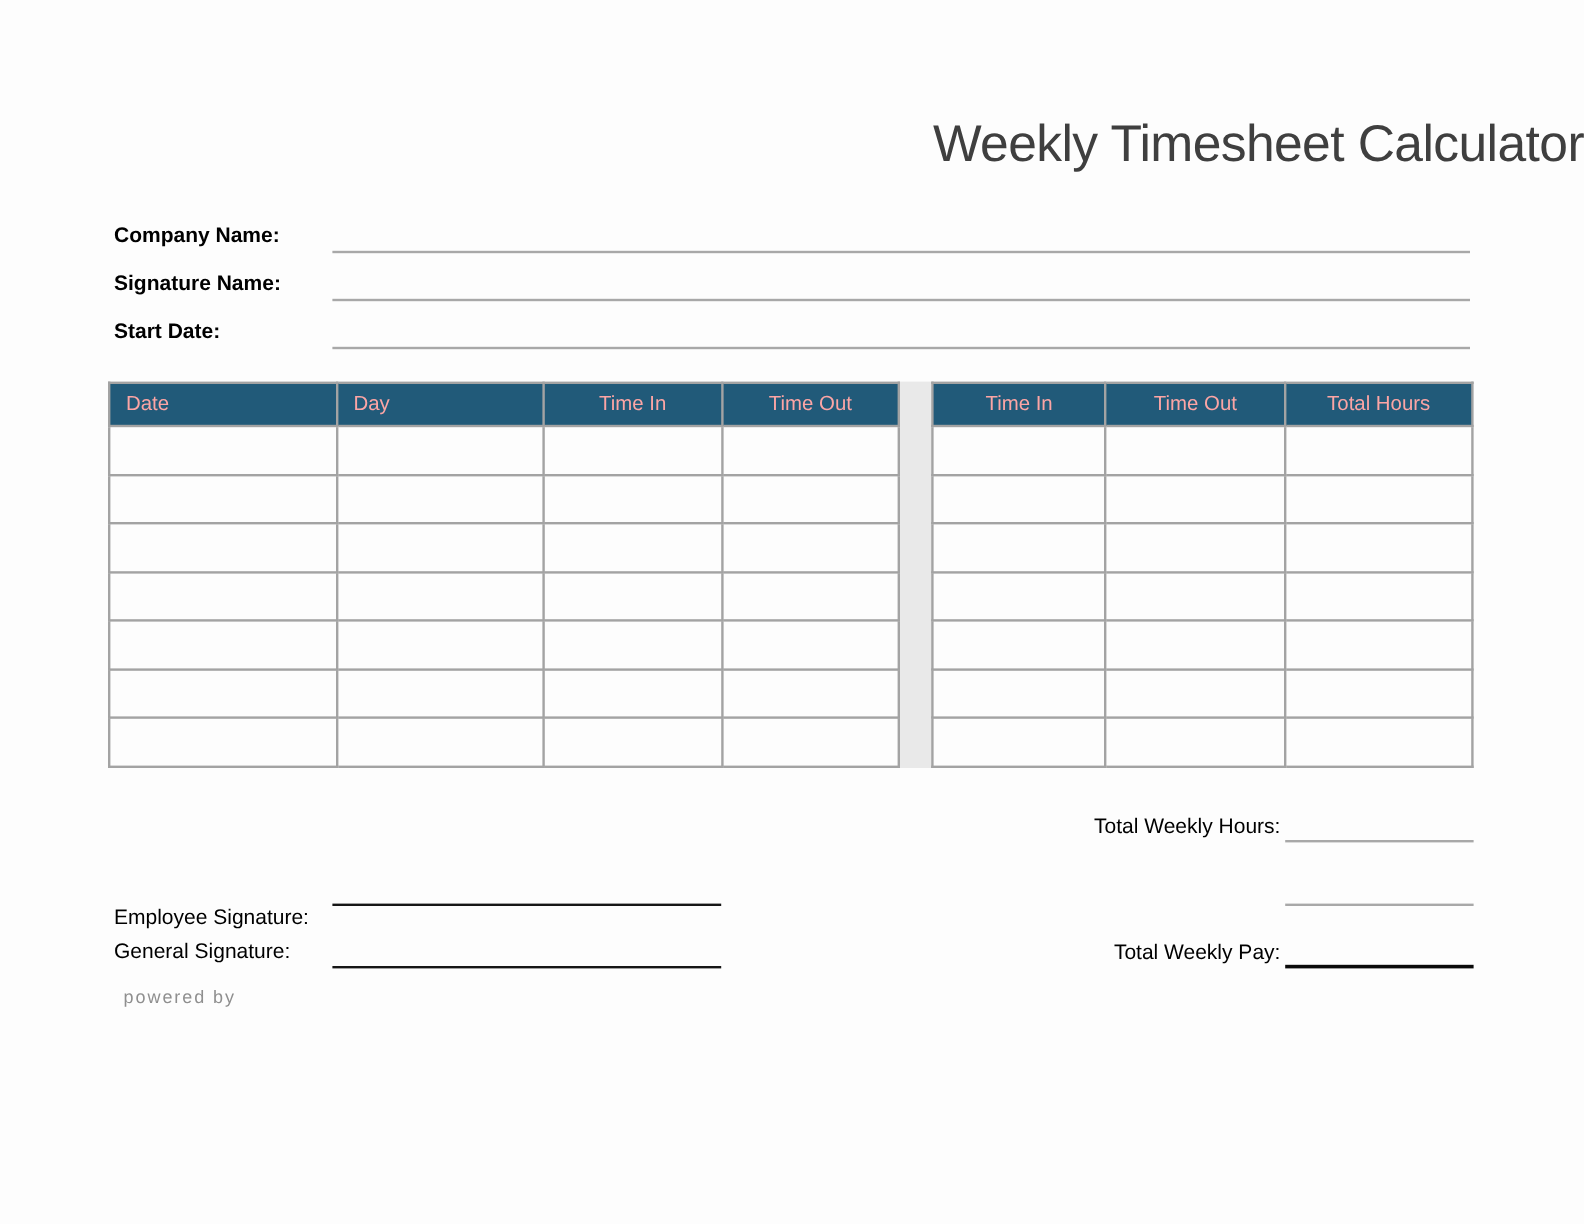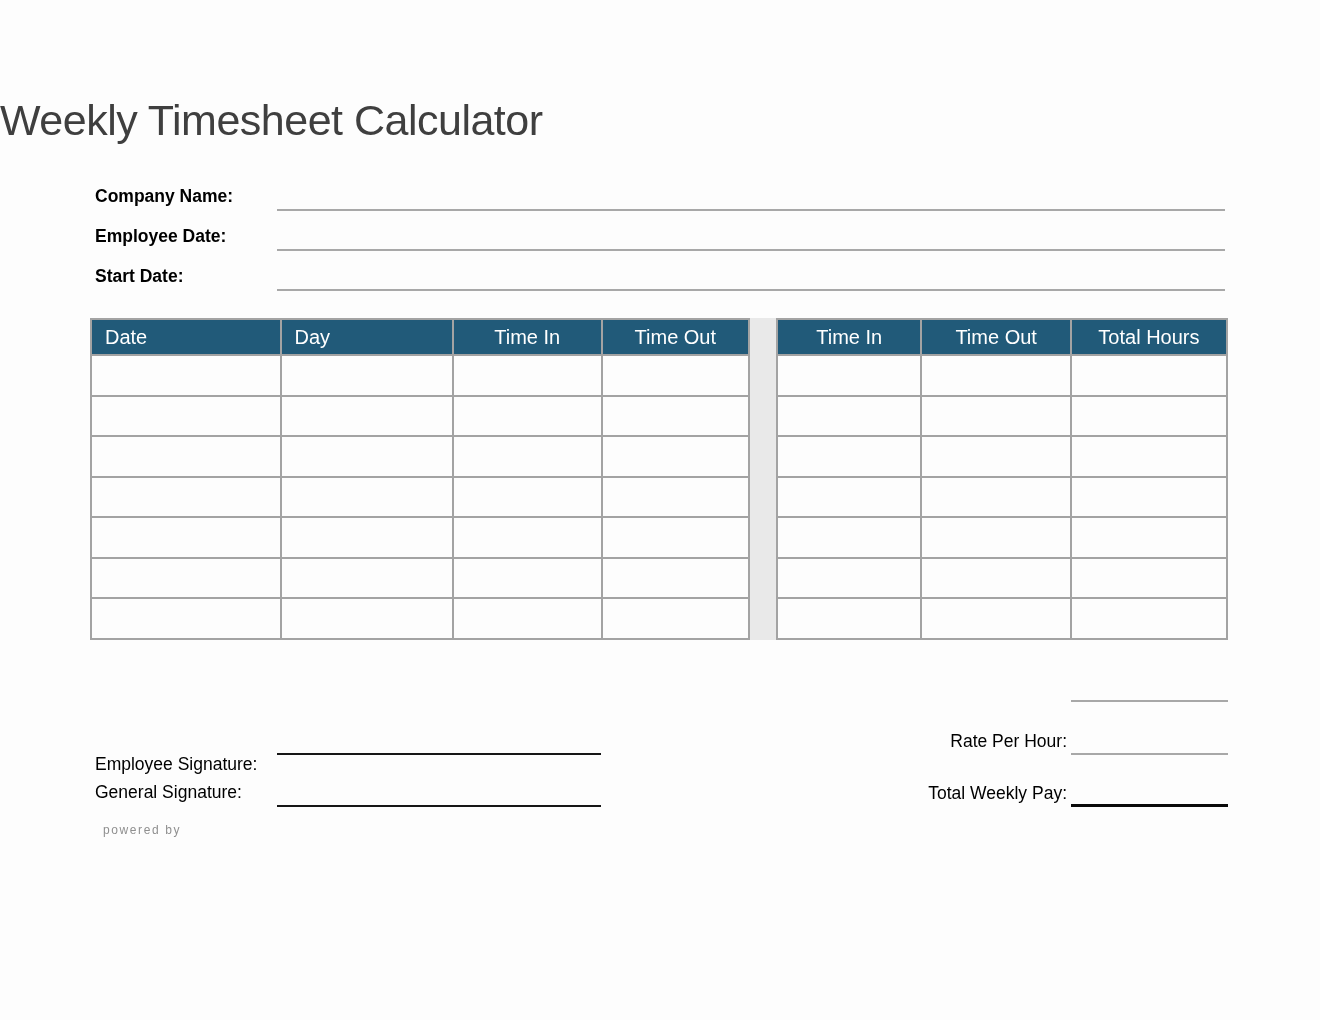--- a/index.html
+++ b/index.html
@@ -18,21 +18,21 @@
   html,body{background:#ffffff;}
   body{font-family:"Liberation Sans","DejaVu Sans",sans-serif;}
   .page{
     position:relative;
     width:1320px;height:1020px;
     background:#fdfdfd;
     overflow:hidden;
   }
   .page-title{
     position:absolute;top:96px;left:0;width:100%;
-    text-align:left;
+    text-align:right;
     font-size:43px;
     letter-spacing:-0.5px;
     color:var(--title-ink);
     font-weight:400;
   }
   .field-label{
     position:absolute;left:95px;
     font-size:17.5px;font-weight:700;color:var(--ink);
     white-space:nowrap;
   }
@@ -52,22 +52,22 @@
   }
   table.grid{
     border-collapse:collapse;
     table-layout:fixed;
     height:100%;
   }
   table.grid.left-table{width:660px;}
   table.grid.right-table{width:452px;}
   table.grid th{
     background:var(--header-bg);
-    color:#ffffff;
-    font-size:20px;font-weight:400;
+    color:#fca5a5;
+    font-size:17px;font-weight:400;
     height:36px;
     border:2px solid var(--grid-border);
     text-align:center;
     padding:0 0;
     white-space:nowrap;
   }
   table.grid th.al{text-align:left;padding-left:13px;}
   table.grid td{
     background:var(--cell-bg);
     height:38px;
@@ -88,21 +88,21 @@
     position:absolute;left:95px;
     font-size:17.5px;color:var(--ink);font-weight:400;
     white-space:nowrap;
   }
   .sig-line{
     position:absolute;left:277px;width:324px;
     height:2px;background:#161616;
   }
   .powered-by{
     position:absolute;left:103px;top:823px;
-    font-size:12px;color:var(--brand-gray);
+    font-size:15px;color:var(--brand-gray);
     letter-spacing:1.6px;
   }
   .brand-logo{
     position:absolute;left:94px;top:840px;
     font-size:30px;font-weight:400;
     letter-spacing:-0.3px;
     cursor:pointer;
   }
   .brand-logo .dark{color:var(--brand-dark);}
   .brand-logo .blue{color:var(--brand-blue);}
@@ -110,21 +110,21 @@
 </head>
 <body>
 
 <div class="page">
 
   <div class="page-title">Weekly Timesheet Calculator</div>
 
   <div class="field-label" style="top:186px">Company Name:</div>
   <div class="fill-line long" style="top:209px"></div>
 
-  <div class="field-label" style="top:226px">Employee Date:</div>
+  <div class="field-label" style="top:226px">Signature Name:</div>
   <div class="fill-line long" style="top:249px"></div>
 
   <div class="field-label" style="top:266px">Start Date:</div>
   <div class="fill-line long" style="top:289px"></div>
 
   <div class="tables-wrap">
     <table class="grid left-table">
       <colgroup>
         <col style="width:28.8%">
           <col style="width:26.2%">
@@ -233,23 +233,23 @@
           </tr>
           <tr>
             <td></td>
             <td></td>
             <td></td>
           </tr>
         </tbody>
     </table>
   </div>
 
+  <div class="totals-label" style="top:678px">Total Weekly Hours:</div>
   <div class="totals-line" style="top:700px"></div>
 
-  <div class="totals-label" style="top:731px">Rate Per Hour:</div>
   <div class="totals-line" style="top:753px"></div>
 
   <div class="totals-label" style="top:783px">Total Weekly Pay:</div>
   <div class="totals-line pay" style="top:804px"></div>
 
   <div class="sig-label" style="top:754px">Employee Signature:</div>
   <div class="sig-line" style="top:753px"></div>
 
   <div class="sig-label" style="top:782px">General Signature:</div>
   <div class="sig-line" style="top:805px"></div>

